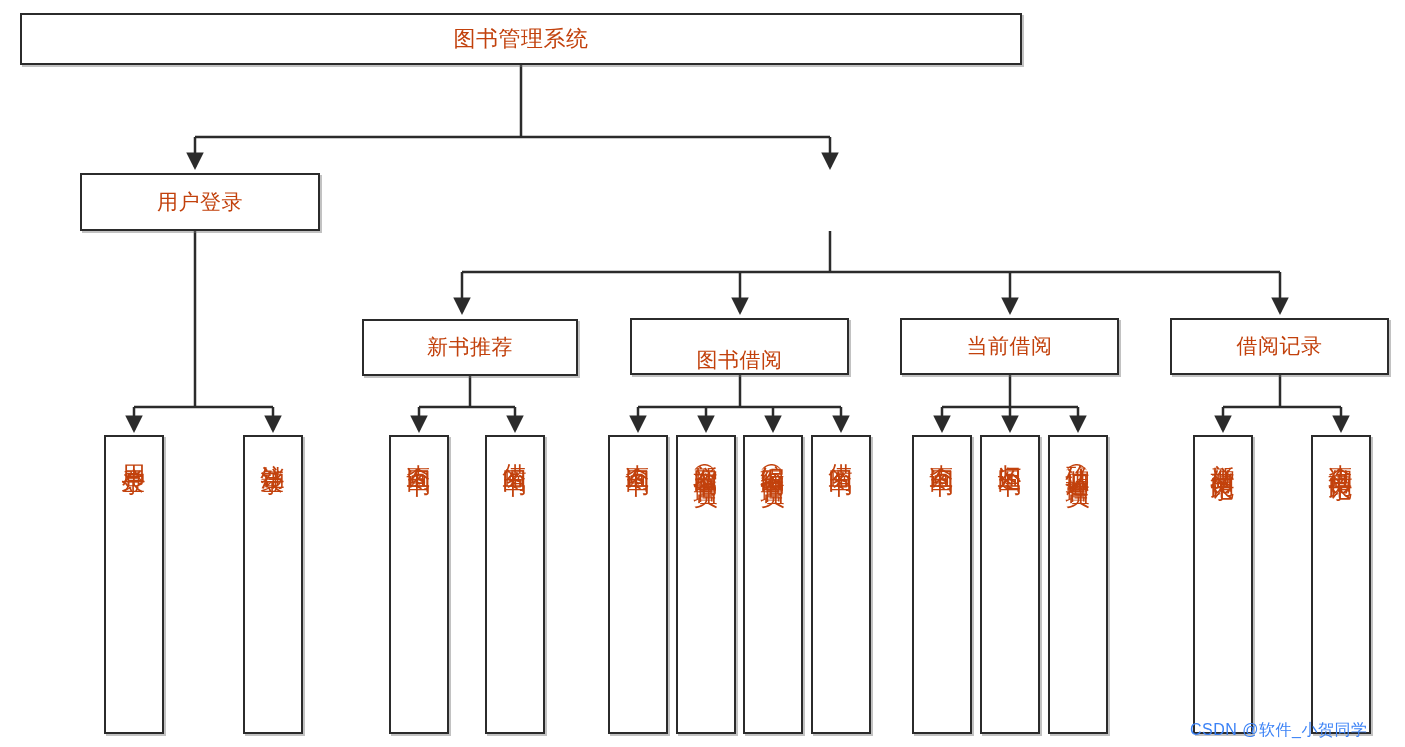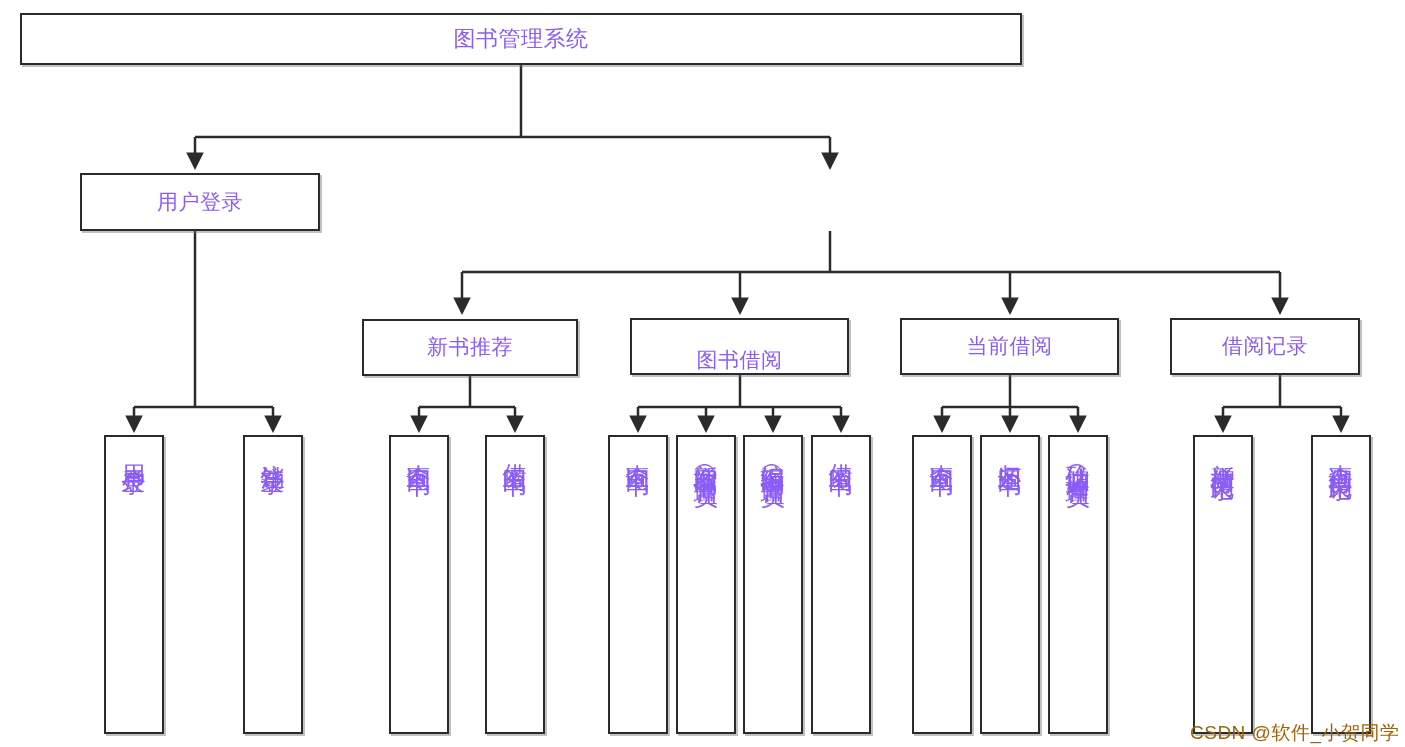--- a/index.html
+++ b/index.html
@@ -17,21 +17,21 @@
     position:absolute;
     box-sizing:border-box;
     background:#ffffff;
     border:2.5px solid #2b2b2b;
     display:flex;
     align-items:center;
     justify-content:center;
     box-shadow:2px 2px 0 rgba(120,120,120,.45);
   }
   .node .lbl{
-    color:#8b5cf6;
+    color:#c2410c;
     line-height:1.18;
     white-space:nowrap;
     text-align:center;
     letter-spacing:.5px;
   }
 
   
   .h-node .lbl{font-size:21px;}
   .root .lbl{font-size:22px;}
 
@@ -42,22 +42,22 @@
     text-orientation:upright;
     font-size:24px;
     line-height:1.05;
     letter-spacing:3px;
     white-space:normal;
   }
 
   #watermark{
     position:absolute;
     left:1190px;top:720px;
-    font-size:19px;
-    color:#a16207;
+    font-size:16px;
+    color:#3b82f6;
     white-space:nowrap;
     letter-spacing:.5px;
     pointer-events:none;
   }
 </style>
 </head>
 <body>
 
 <div id="diagram">
 
@@ -121,21 +121,21 @@
 
   <div class="node h-node" style="left:362px;top:319px;width:216px;height:57px;">
     <span class="lbl">新书推荐</span>
   </div>
   <div class="node h-node" style="left:630px;top:318px;width:219px;height:57px;align-items:flex-end;">
     <span class="lbl">图书借阅</span>
   </div>
   <div class="node h-node" style="left:900px;top:318px;width:219px;height:57px;">
     <span class="lbl">当前借阅</span>
   </div>
-  <div class="node h-node" style="left:1170px;top:318px;width:190px;height:57px;">
+  <div class="node h-node" style="left:1170px;top:318px;width:219px;height:57px;">
     <span class="lbl">借阅记录</span>
   </div>
 
   <div class="node leaf" style="left:104px;top:435px;width:60px;height:299px;">
     <span class="lbl">用户登录</span>
   </div>
   <div class="node leaf" style="left:243px;top:435px;width:60px;height:299px;">
     <span class="lbl">注销登录</span>
   </div>
 

